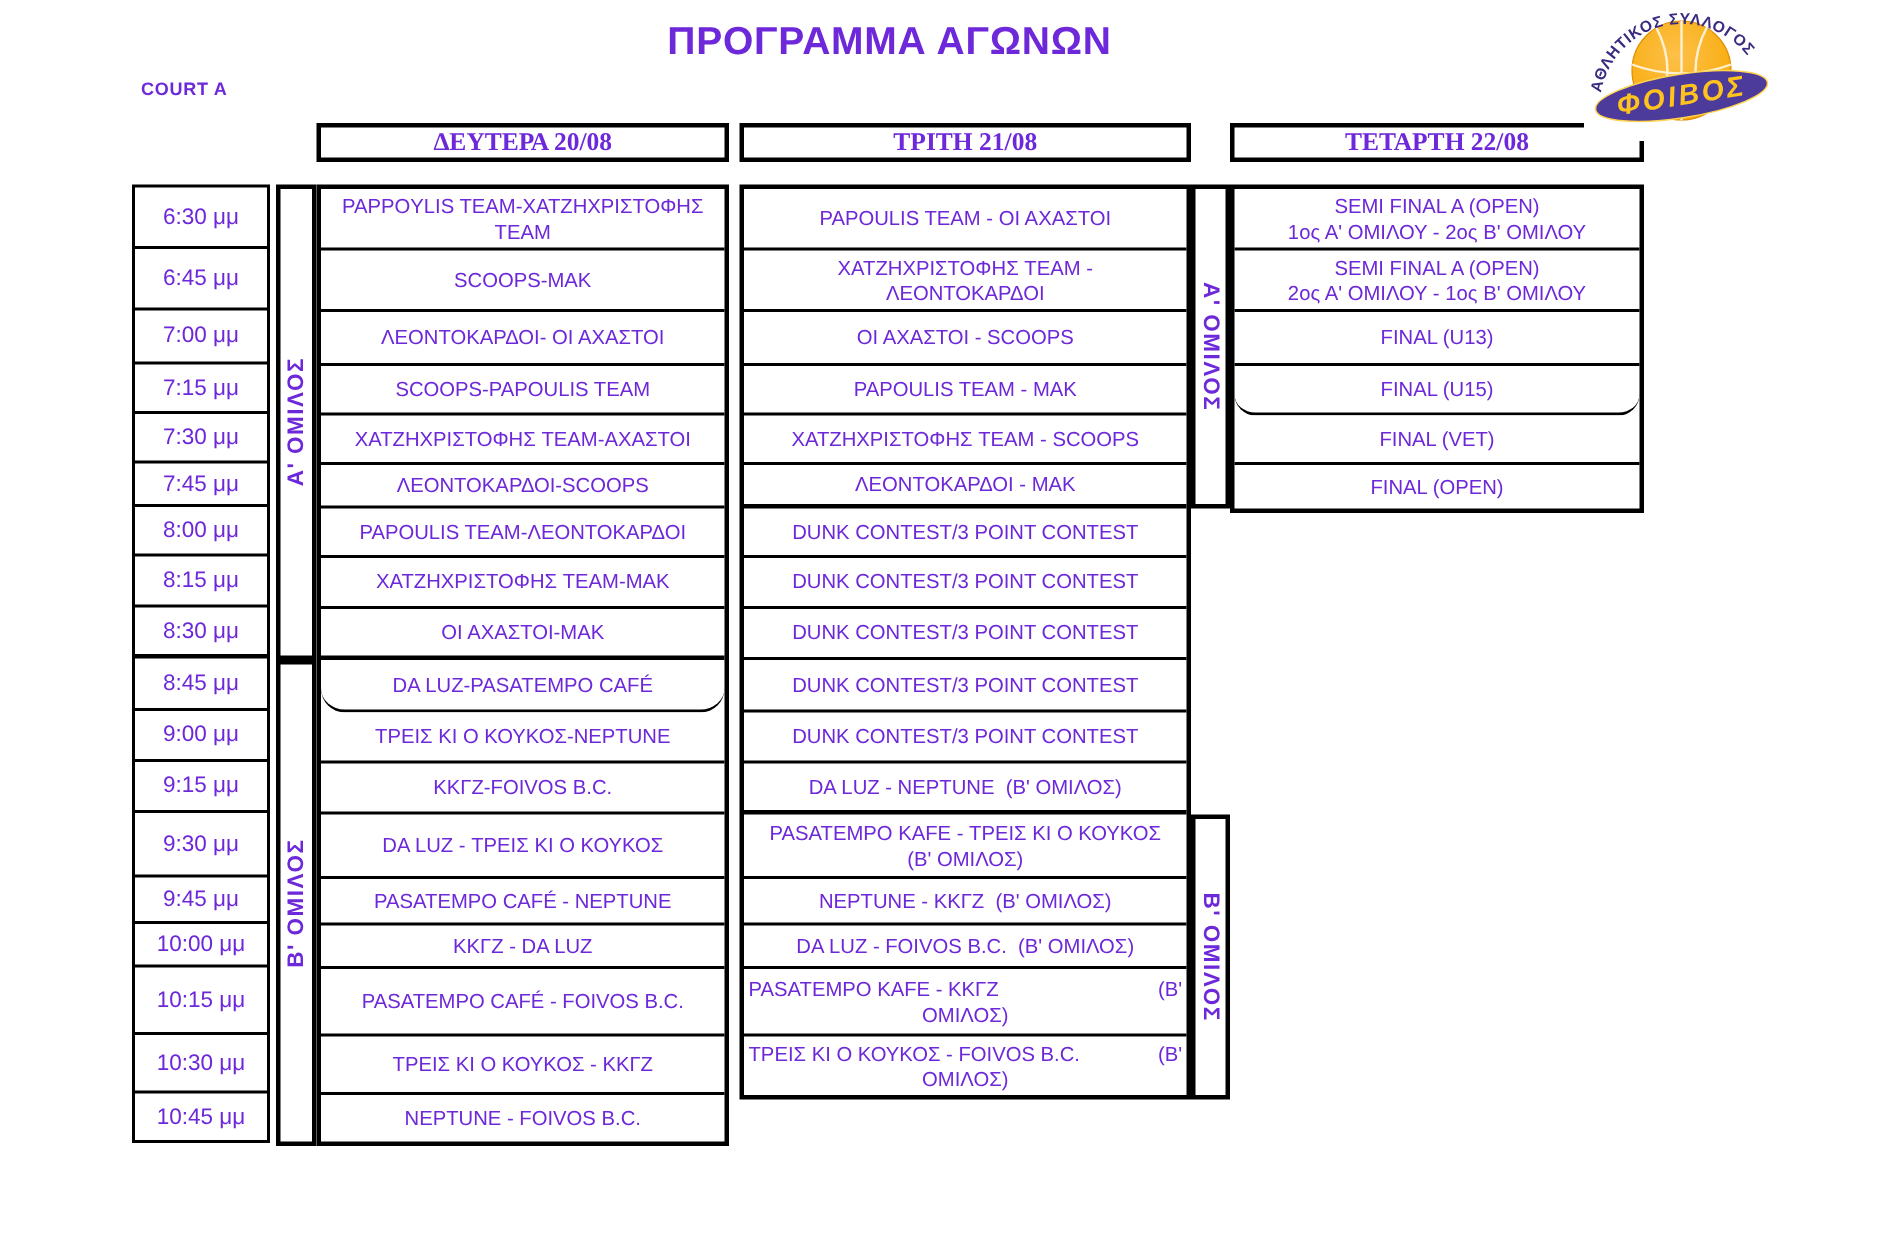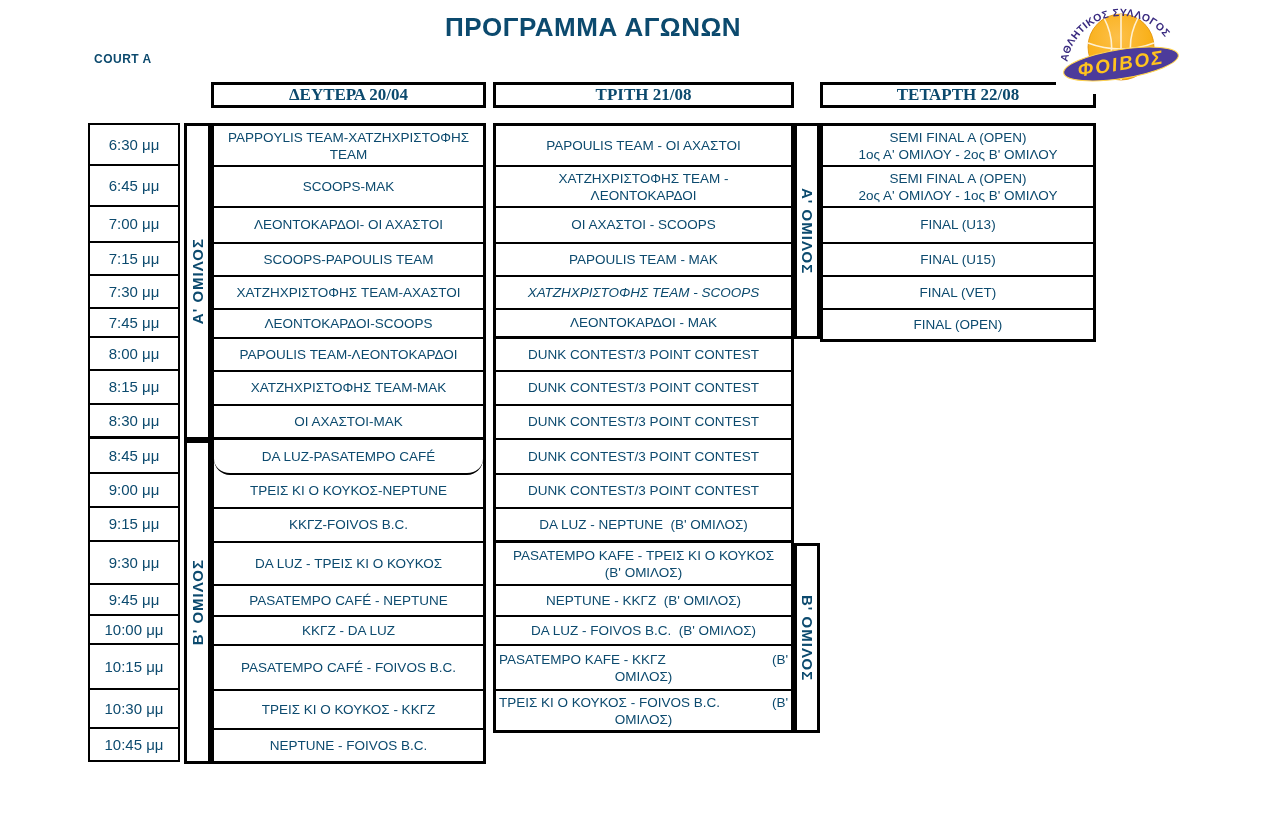--- a/index.html
+++ b/index.html
@@ -1,18 +1,18 @@
 <!DOCTYPE html>
 <html><head>
 <meta charset="utf-8">
 <style>
   html,body{margin:0;padding:0;background:#fff;}
   .screen{
     position:relative;width:1269px;height:824px;background:#ffffff;
-    font-family:"Liberation Sans","DejaVu Sans",sans-serif;color:#0c4a6e;overflow:hidden;
+    font-family:"Liberation Sans","DejaVu Sans",sans-serif;color:#6d28d9;overflow:hidden;
   }
   .abs{position:absolute;box-sizing:border-box;}
   .title{
     left:88px;top:12px;width:1010px;height:32px;text-align:center;
     font-weight:bold;font-size:26px;letter-spacing:0.5px;
   }
   .court{
     left:94px;top:52px;width:200px;height:26px;
     font-weight:bold;font-size:12px;letter-spacing:0.5px;
   }
@@ -53,21 +53,21 @@
   .logo{left:1056px;top:2px;width:134px;height:92px;background:#fff;z-index:5;}
 </style>
 </head>
 <body>
 
 <div class="screen">
 
   <div class="abs title">ΠΡΟΓΡΑΜΜΑ ΑΓΩΝΩΝ</div>
   <div class="abs court">COURT A</div>
 
-  <div class="abs hdr h-mon">ΔΕΥΤΕΡΑ 20/04</div>
+  <div class="abs hdr h-mon">ΔΕΥΤΕΡΑ 20/08</div>
   <div class="abs hdr h-tue">ΤΡΙΤΗ 21/08</div>
   <div class="abs hdr h-wed">ΤΕΤΑΡΤΗ 22/08</div>
 
   <div class="abs col c-time">
       <div class="row" style="height: 41px;">6:30 μμ</div>
       <div class="row" style="height: 41px;">6:45 μμ</div>
       <div class="row" style="height: 36px;">7:00 μμ</div>
       <div class="row" style="height: 33px;">7:15 μμ</div>
       <div class="row" style="height: 33px;">7:30 μμ</div>
       <div class="row" style="height: 29px;">7:45 μμ</div>
@@ -110,21 +110,21 @@
       <div class="row" style="height: 29px;">ΚΚΓΖ - DA LUZ</div>
       <div class="row" style="height: 45px;">PASATEMPO CAFÉ - FOIVOS B.C.</div>
       <div class="row" style="height: 39px;">ΤΡΕΙΣ ΚΙ Ο ΚΟΥΚΟΣ - ΚΚΓΖ</div>
       <div class="row" style="height: 31px;">NEPTUNE - FOIVOS B.C.</div>
     </div>
   <div class="abs col c-tue">
       <div class="row" style="height: 41px;">PAPOULIS TEAM - ΟΙ ΑΧΑΣΤΟΙ</div>
       <div class="row" style="height: 41px;"><div class="ln">ΧΑΤΖΗΧΡΙΣΤΟΦΗΣ TEAM -</div><div class="ln">ΛΕΟΝΤΟΚΑΡΔΟΙ</div></div>
       <div class="row" style="height: 36px;">ΟΙ ΑΧΑΣΤΟΙ - SCOOPS</div>
       <div class="row" style="height: 33px;">PAPOULIS TEAM - MAK</div>
-      <div class="row" style="height: 33px; font-style: italic;">ΧΑΤΖΗΧΡΙΣΤΟΦΗΣ TEAM - SCOOPS</div>
+      <div class="row" style="height: 33px;">ΧΑΤΖΗΧΡΙΣΤΟΦΗΣ TEAM - SCOOPS</div>
       <div class="row thick" style="height: 29px;">ΛΕΟΝΤΟΚΑΡΔΟΙ - MAK</div>
       <div class="row" style="height: 33px;">DUNK CONTEST/3 POINT CONTEST</div>
       <div class="row" style="height: 34px;">DUNK CONTEST/3 POINT CONTEST</div>
       <div class="row" style="height: 34px;">DUNK CONTEST/3 POINT CONTEST</div>
       <div class="row" style="height: 35px;">DUNK CONTEST/3 POINT CONTEST</div>
       <div class="row" style="height: 34px;">DUNK CONTEST/3 POINT CONTEST</div>
       <div class="row thick" style="height: 34px;">DA LUZ - NEPTUNE  (Β' ΟΜΙΛΟΣ)</div>
       <div class="row" style="height: 43px;"><div class="ln">PASATEMPO KAFE - ΤΡΕΙΣ ΚΙ Ο ΚΟΥΚΟΣ</div><div class="ln">(Β' ΟΜΙΛΟΣ)</div></div>
       <div class="row" style="height: 31px;">NEPTUNE - ΚΚΓΖ  (Β' ΟΜΙΛΟΣ)</div>
       <div class="row" style="height: 29px;">DA LUZ - FOIVOS B.C.  (Β' ΟΜΙΛΟΣ)</div>
@@ -136,21 +136,21 @@
     <span class="vl-down">Α' ΟΜΙΛΟΣ</span>
   </div>
   <div class="abs gbox g-tue-b">
     <span class="vl-down">Β' ΟΜΙΛΟΣ</span>
   </div>
 
   <div class="abs col c-wed">
       <div class="row" style="height: 41px;"><div class="ln">SEMI FINAL A (OPEN)</div><div class="ln">1ος Α' ΟΜΙΛΟΥ - 2ος Β' ΟΜΙΛΟΥ</div></div>
       <div class="row" style="height: 41px;"><div class="ln">SEMI FINAL A (OPEN)</div><div class="ln">2ος Α' ΟΜΙΛΟΥ - 1ος Β' ΟΜΙΛΟΥ</div></div>
       <div class="row" style="height: 36px;">FINAL (U13)</div>
-      <div class="row" style="height: 33px;">FINAL (U15)</div>
+      <div class="row" style="height: 33px; border-radius: 14px;">FINAL (U15)</div>
       <div class="row" style="height: 33px;">FINAL (VET)</div>
       <div class="row" style="height: 29px;">FINAL (OPEN)</div>
     </div>
 
   <div class="abs logo">
     <svg width="134" height="92" viewBox="0 0 134 92" xmlns="http://www.w3.org/2000/svg" font-family="Liberation Sans, DejaVu Sans, sans-serif">
       <defs>
         <radialGradient id="ballgrad" cx="45%" cy="35%" r="75%">
           <stop offset="0%" stop-color="#FDC04A"></stop>
           <stop offset="100%" stop-color="#F7A800"></stop>

